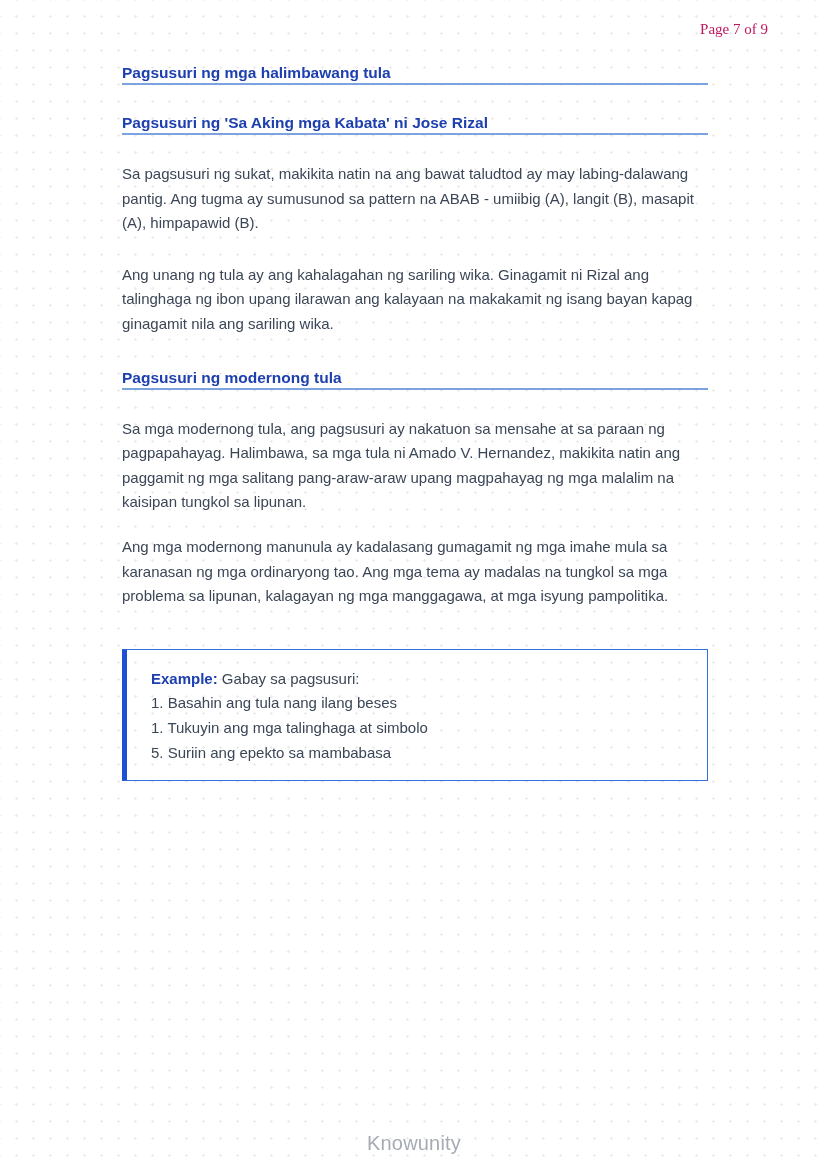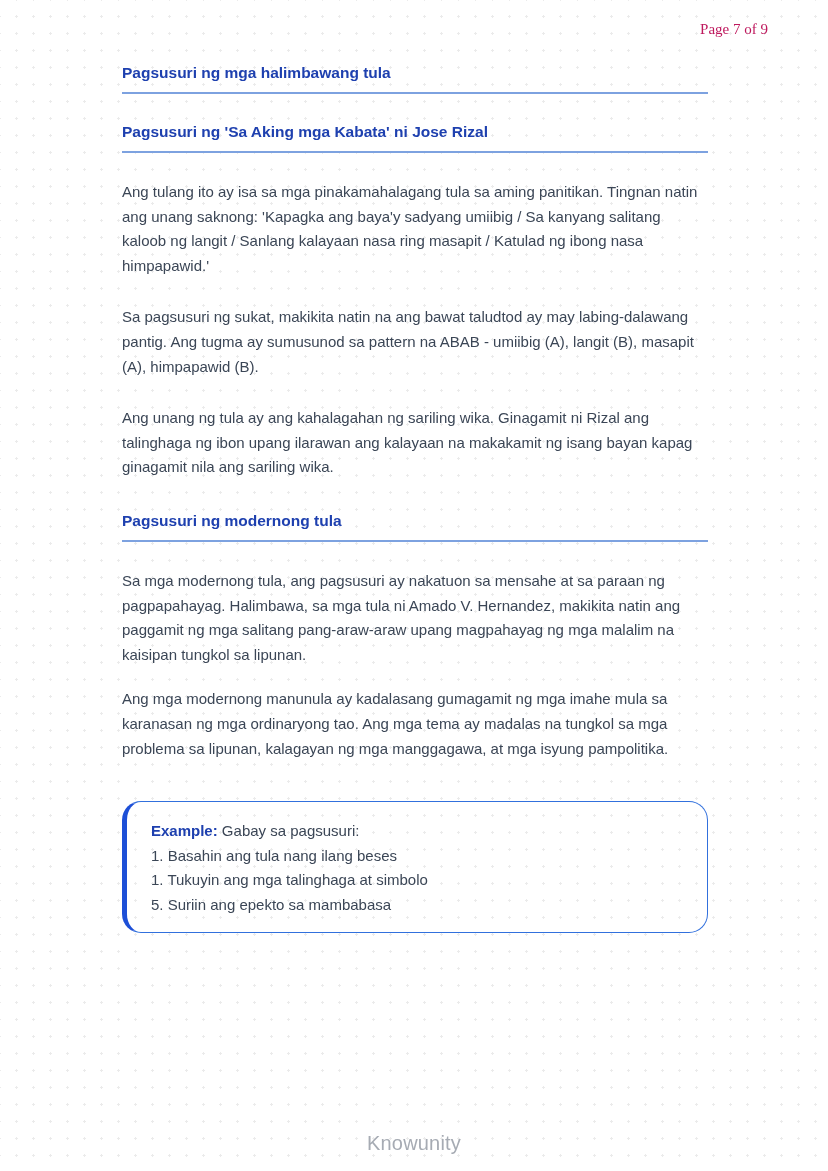--- a/index.html
+++ b/index.html
@@ -34,42 +34,41 @@
     left: 122px;
     top: 0;
     width: 586px;
   }
 
   .heading {
     font-size: 15.5px;
     font-weight: bold;
     color: #1e40af;
     line-height: 21px;
-    padding-bottom: 9px;
     border-bottom: 2px solid #7da2e0;
   }
 
   .heading.h1 { margin-top: 62px; }
   .heading.h2 { margin-top: 27px; }
   .heading.h3 { margin-top: 30px; }
 
   .para {
     font-size: 15px;
     line-height: 24.6px;
     color: #3b4656;
     margin-top: 27px;
   }
 
   .para.tight { margin-top: 20px; }
 
   .example-box {
     margin-top: 40px;
     border: 1.5px solid #3170dd;
     border-left: 5px solid #1d4fd7;
-    border-radius: 19px;
+    border-radius: 1px;
     padding: 17px 16px 15px 24px;
     font-size: 15px;
     line-height: 24.6px;
     color: #3b4656;
   }
 
   .example-label {
     font-weight: bold;
     color: #1e40af;
   }
@@ -91,21 +90,20 @@
 <body>
 
 <div class="page-number">Page 7 of 9</div>
 
 <div class="content">
 
   <div class="heading h1">Pagsusuri ng mga halimbawang tula</div>
 
   <div class="heading h2">Pagsusuri ng 'Sa Aking mga Kabata' ni Jose Rizal</div>
 
-  <p class="para">Ang tulang ito ay isa sa mga pinakamahalagang tula sa aming panitikan. Tingnan natin ang unang saknong: 'Kapagka ang baya'y sadyang umiibig / Sa kanyang salitang kaloob ng langit / Sanlang kalayaan nasa ring masapit / Katulad ng ibong nasa himpapawid.'</p>
 
   <p class="para">Sa pagsusuri ng sukat, makikita natin na ang bawat taludtod ay may labing-dalawang pantig. Ang tugma ay sumusunod sa pattern na ABAB - umiibig (A), langit (B), masapit (A), himpapawid (B).</p>
 
   <p class="para">Ang unang ng tula ay ang kahalagahan ng sariling wika. Ginagamit ni Rizal ang talinghaga ng ibon upang ilarawan ang kalayaan na makakamit ng isang bayan kapag ginagamit nila ang sariling wika.</p>
 
   <div class="heading h3">Pagsusuri ng modernong tula</div>
 
   <p class="para">Sa mga modernong tula, ang pagsusuri ay nakatuon sa mensahe at sa paraan ng pagpapahayag. Halimbawa, sa mga tula ni Amado V. Hernandez, makikita natin ang paggamit ng mga salitang pang-araw-araw upang magpahayag ng mga malalim na kaisipan tungkol sa lipunan.</p>
 
   <p class="para tight">Ang mga modernong manunula ay kadalasang gumagamit ng mga imahe mula sa karanasan ng mga ordinaryong tao. Ang mga tema ay madalas na tungkol sa mga problema sa lipunan, kalagayan ng mga manggagawa, at mga isyung pampolitika.</p>

